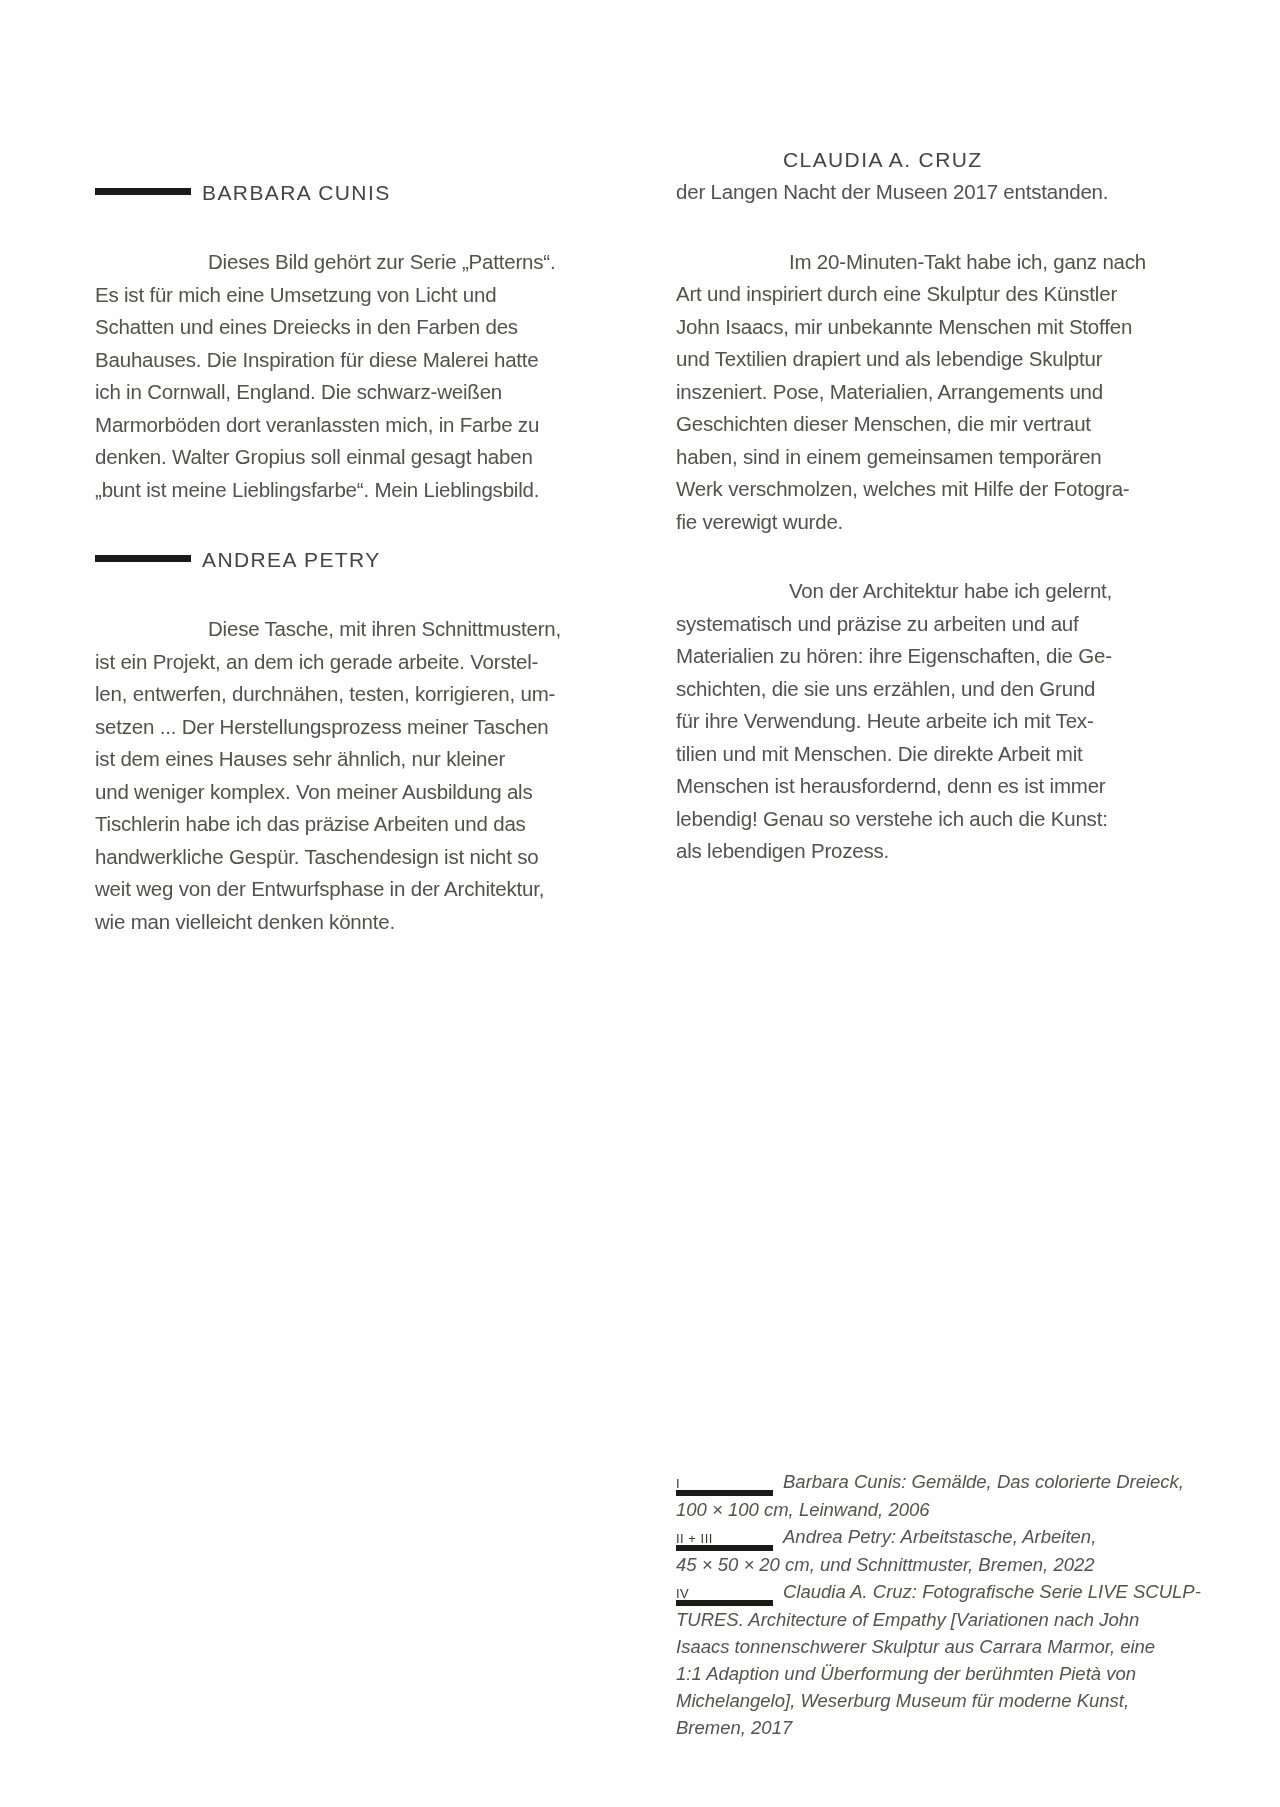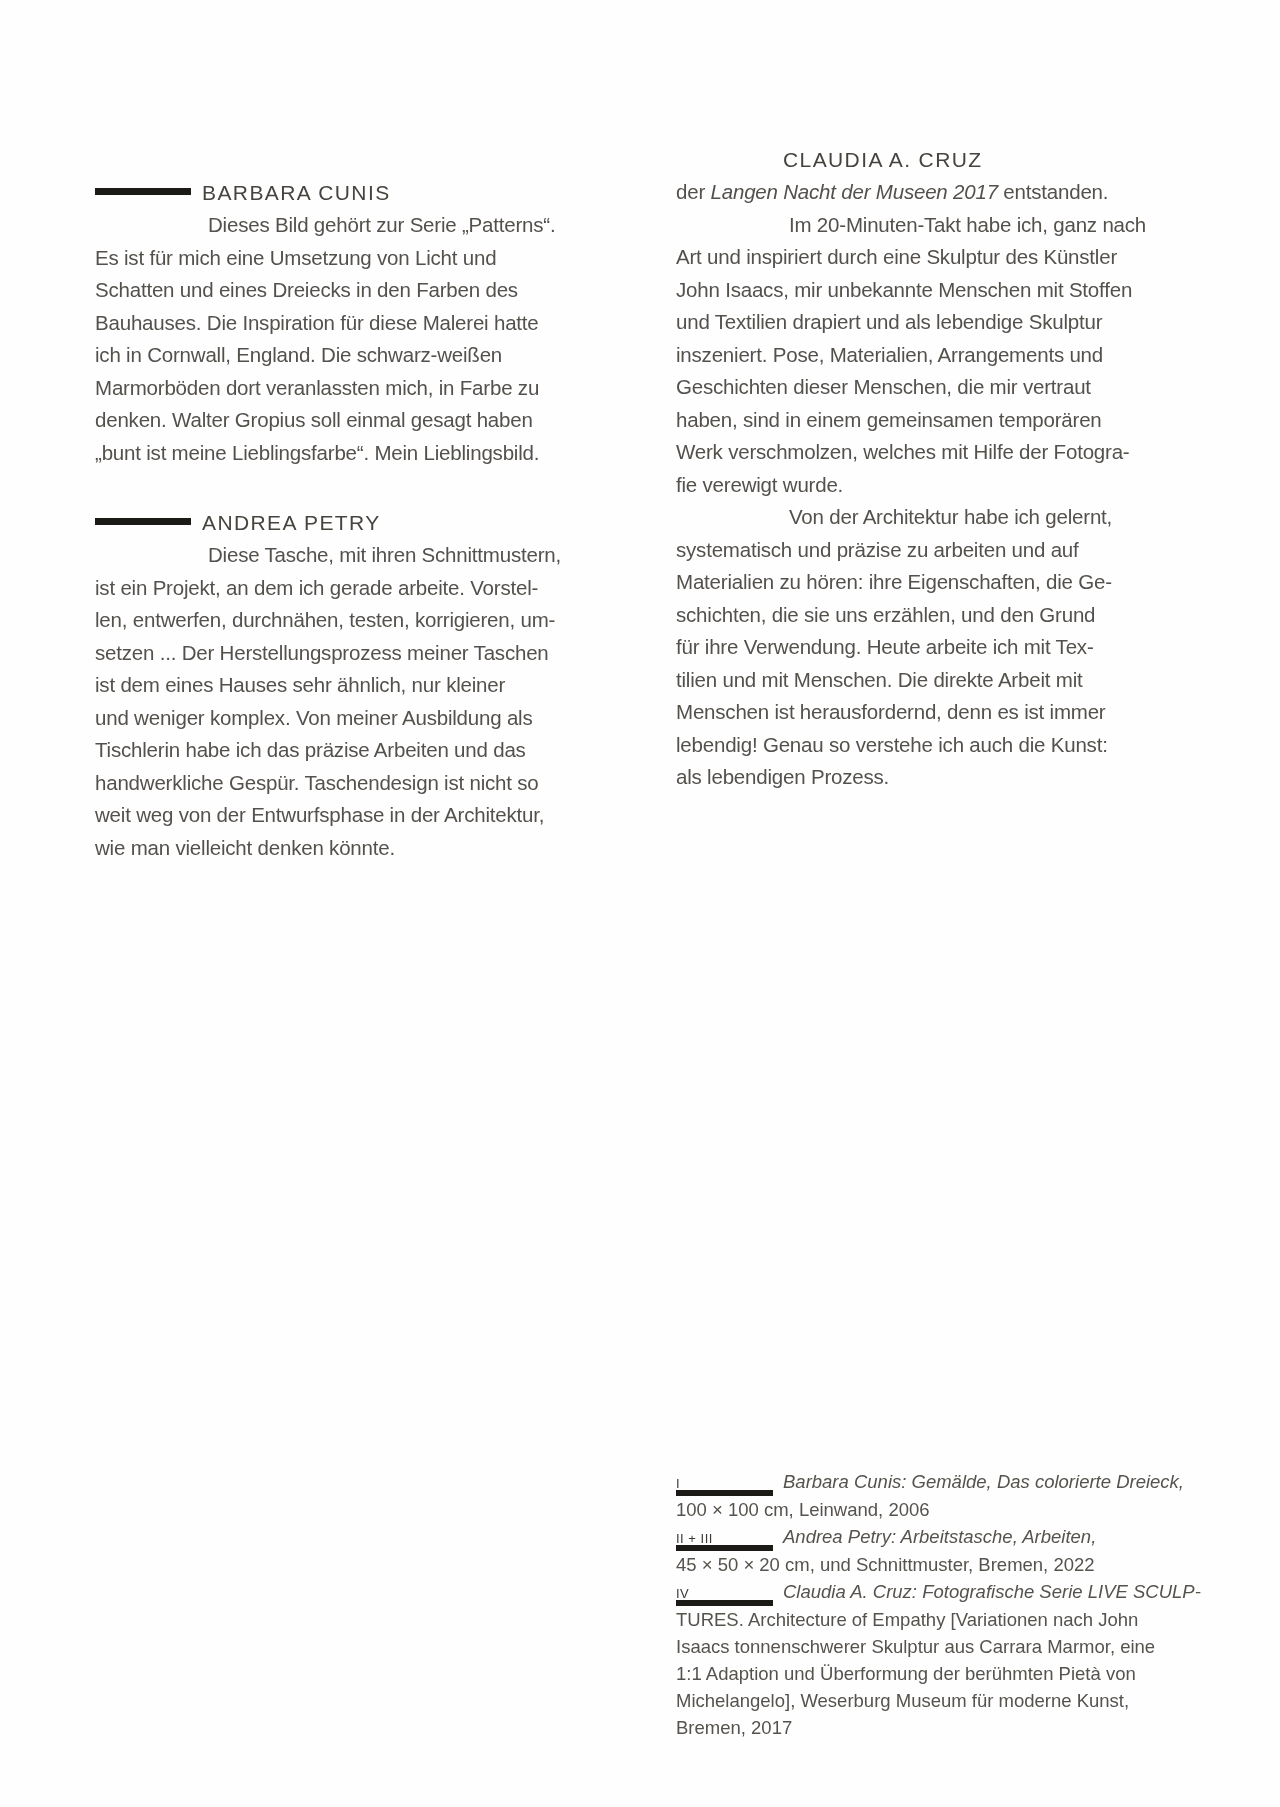--- a/index.html
+++ b/index.html
@@ -27,49 +27,49 @@
   }
   .rule{
     display:inline-block;width:96px;height:7px;
     background:#1c1a17;flex:0 0 auto;
     margin-right:11px;transform:translateY(-1px);
   }
   .body-lines{
     font-size:20.5px;line-height:32.5px;letter-spacing:-0.2px;
     white-space:pre-line;
   }
-  .indent{text-indent:113px;}
+  .indent{text-indent:113px;margin-top:37px;}
   .lead-row{
     display:flex;align-items:center;height:32.5px;
     font-size:20.5px;letter-spacing:-0.2px;white-space:nowrap;
   }
   .sec-gap{margin-top:37px;}
   .line-composed{
     font-size:20.5px;line-height:32.5px;letter-spacing:-0.2px;white-space:nowrap;
   }
-  .it{font-style:italic;}
+  .it{}
 
   .captions{
     position:absolute;left:676px;top:1468px;width:534px;
     color:#56524d;
   }
   .cap-lead{
     display:flex;align-items:baseline;
     font-size:18.5px;line-height:27px;font-style:italic;white-space:nowrap;
   }
   .cap-label{
     display:inline-block;flex:0 0 auto;
     width:97px;margin-right:10px;
     font-style:normal;font-size:13px;line-height:11px;
     letter-spacing:0.5px;color:#3c3935;
     border-bottom:6px solid #1c1a17;
     padding-bottom:1px;
   }
   .cap-rest{
-    font-size:18.5px;line-height:27px;white-space:pre-line;
+    font-size:18.5px;line-height:27px;font-style:italic;white-space:pre-line;
   }
 </style>
 </head>
 <body>
 
 <div class="page">
 
   <div class="col col-left">
 
     <div class="heading-row">

